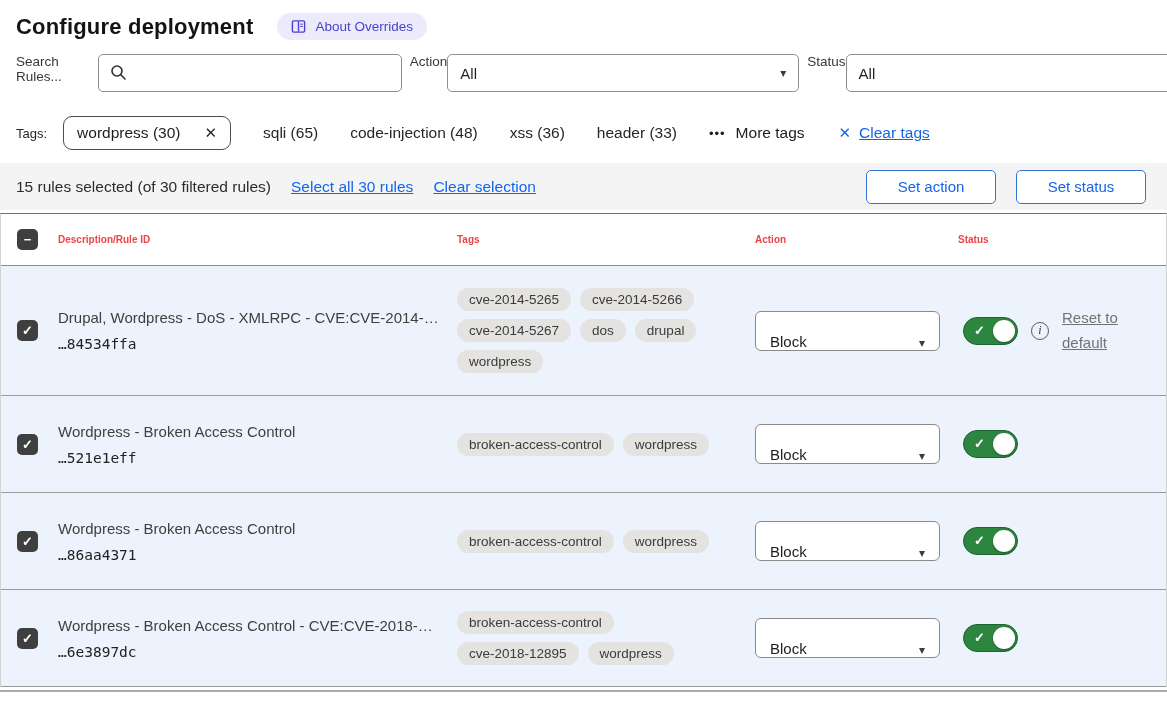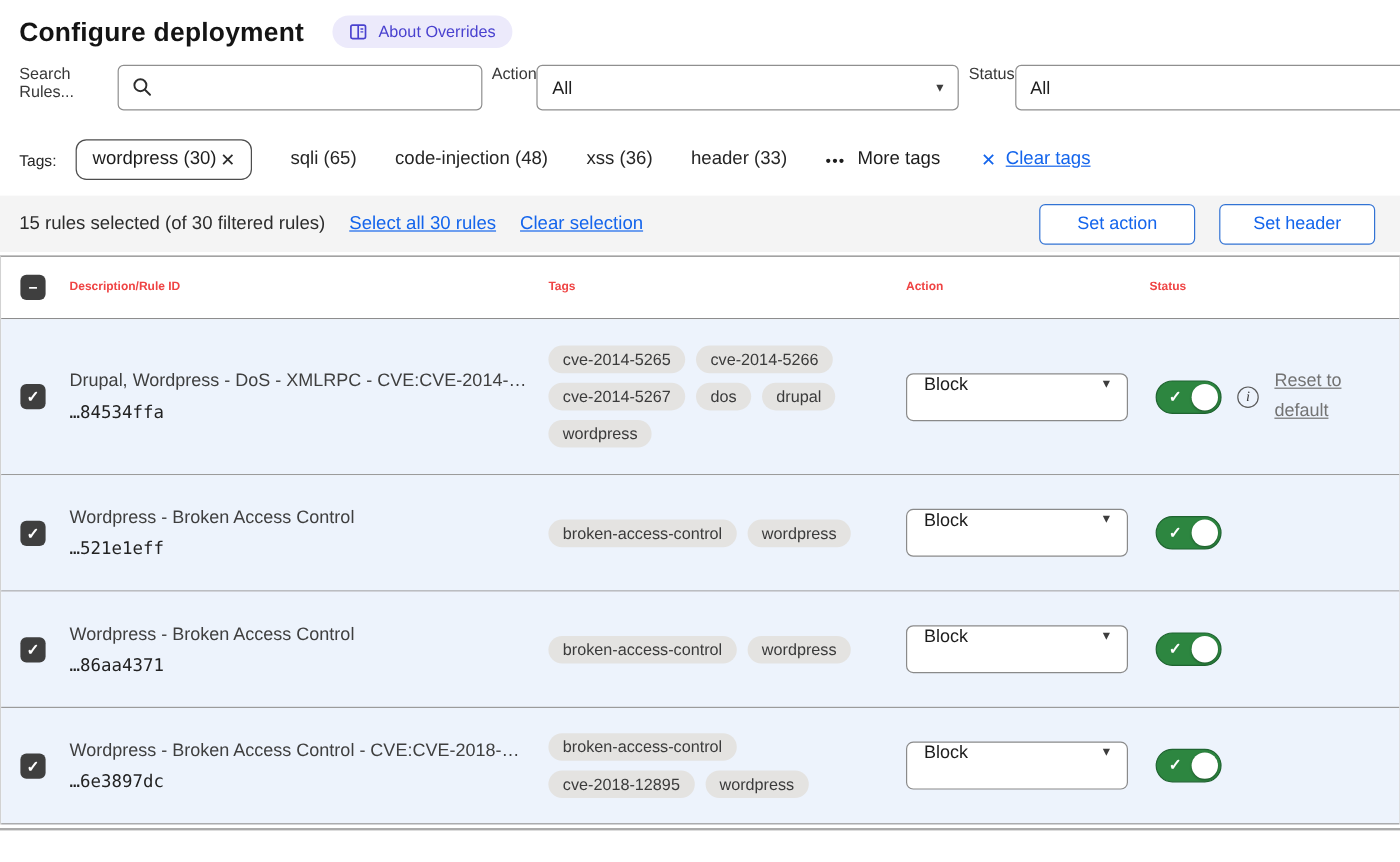--- a/index.html
+++ b/index.html
@@ -42,21 +42,21 @@
   .caret { color: #3d3d3d; font-size: 12px; }
   .search-btn {
     width: 88px; height: 38px; border: none; border-radius: 5px;
     background: #1465ec; color: #fff; font-size: 15px; font-family: inherit; cursor: pointer;
   }
 
   
   .tags-bar { display: flex; align-items: center; padding: 24px 16px 0 16px; }
   .tags-label { font-size: 13px; color: #262626; margin-right: 16px; }
   .tag-chip {
-    display: inline-flex; align-items: center; gap: 3px;
+    display: inline-flex; align-items: center; gap: 24px;
     border: 1.4px solid #4d4d4d; border-radius: 9px; padding: 7px 13px;
     font-size: 15.5px; color: #1d1d1d; cursor: pointer; background: #fff;
   }
   .tag-chip .x { font-size: 15px; color: #2b2b2b; }
   .tag-plain { font-size: 15.5px; color: #262626; margin-left: 32px; cursor: pointer; }
   .more-tags { display: inline-flex; align-items: center; gap: 10px; margin-left: 32px; cursor: pointer; font-size: 15.5px; color: #1d1d1d; }
   .more-dots { letter-spacing: 1px; font-size: 13px; color: #1d1d1d; }
   .clear-tags { display: inline-flex; align-items: center; gap: 8px; margin-left: 34px; cursor: pointer; color: #1465ec; font-size: 15.5px; }
   .clear-tags .x { font-size: 15px; }
   .clear-tags .lbl { text-decoration: underline; }
@@ -96,21 +96,21 @@
 
   .tags-cell { display: flex; flex-wrap: wrap; gap: 8px 9px; align-content: center; max-width: 272px; padding: 10px 0; }
   .tag-pill {
     background: #e4e3e1; color: #3b3b3b; border-radius: 999px;
     padding: 4px 12px; font-size: 13.5px; white-space: nowrap;
   }
 
   .action-cell { display: flex; align-items: center; }
   .row-select {
     width: 185px; height: 40px; background: #fff; border: 1px solid #8a8a8a; border-radius: 6px;
-    display: flex; align-items: flex-start; justify-content: space-between; padding: 0 14px;
+    display: flex; align-items: flex-end; justify-content: space-between; padding: 0 14px;
     font-size: 15px; color: #1c1c1c; cursor: pointer;
   }
 
   .status-cell { display: flex; align-items: center; gap: 13px; padding-left: 5px; }
   .toggle {
     position: relative; width: 55px; height: 28px; border-radius: 999px;
     background: #2d8640; border: 1px solid #1f6430; cursor: pointer; flex: 0 0 auto;
   }
   .toggle .tick { position: absolute; left: 10px; top: 5px; color: #fff; font-size: 13px; font-weight: 700; }
   .toggle .knob {
@@ -192,21 +192,21 @@
     <span class="x">✕</span>
     <span class="lbl">Clear tags</span>
   </span>
 </div>
 
 <div class="selection-bar">
   <span class="selection-summary">15 rules selected (of 30 filtered rules)</span>
   <span class="sel-link">Select all 30 rules</span>
   <span class="sel-link">Clear selection</span>
   <button class="bulk-btn first">Set action</button>
-  <button class="bulk-btn">Set header</button>
+  <button class="bulk-btn">Set status</button>
 </div>
 
 <div class="rules-table">
 
   <div class="t-row t-head">
     <div class="cb-cell">
       <span class="checkbox">−</span>
     </div>
     <div class="col-label">Description/Rule ID</div>
     <div class="col-label">Tags</div>

